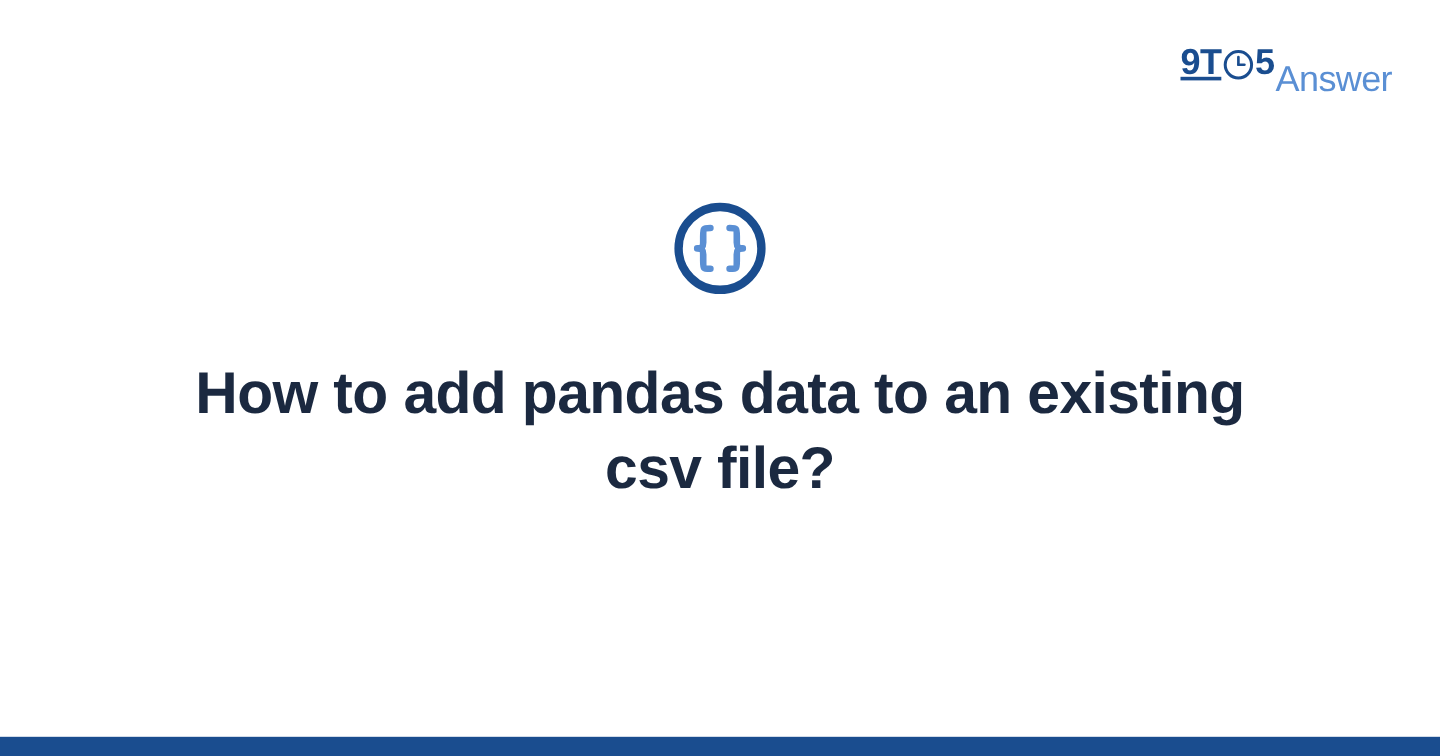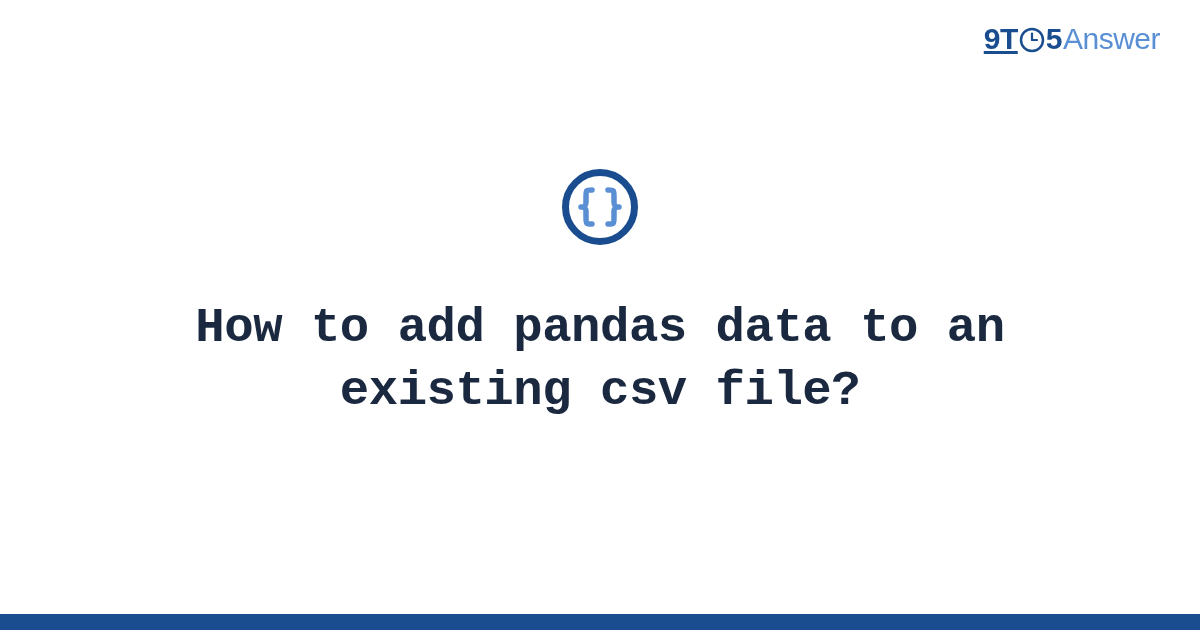--- a/index.html
+++ b/index.html
@@ -51,30 +51,30 @@
       top: 1px;
     }
     .logo-5 {
       color: #1a4d8f;
       font-weight: 700;
     }
     .logo-answer {
       color: #5a8fd4;
       font-weight: 400;
       margin-left: 1px;
+      margin-top: 28px;
     }
     .main {
       flex: 1;
       display: flex;
       flex-direction: column;
       align-items: center;
       justify-content: center;
       padding-bottom: 70px;
       padding-top: 30px;
-      font-family: Liberation Mono, monospace;
     }
     .icon-wrap {
       margin-bottom: 46px;
     }
     .title {
       font-size: 49px;
       font-weight: 700;
       color: #1b2940;
       text-align: center;
       line-height: 1.28;

